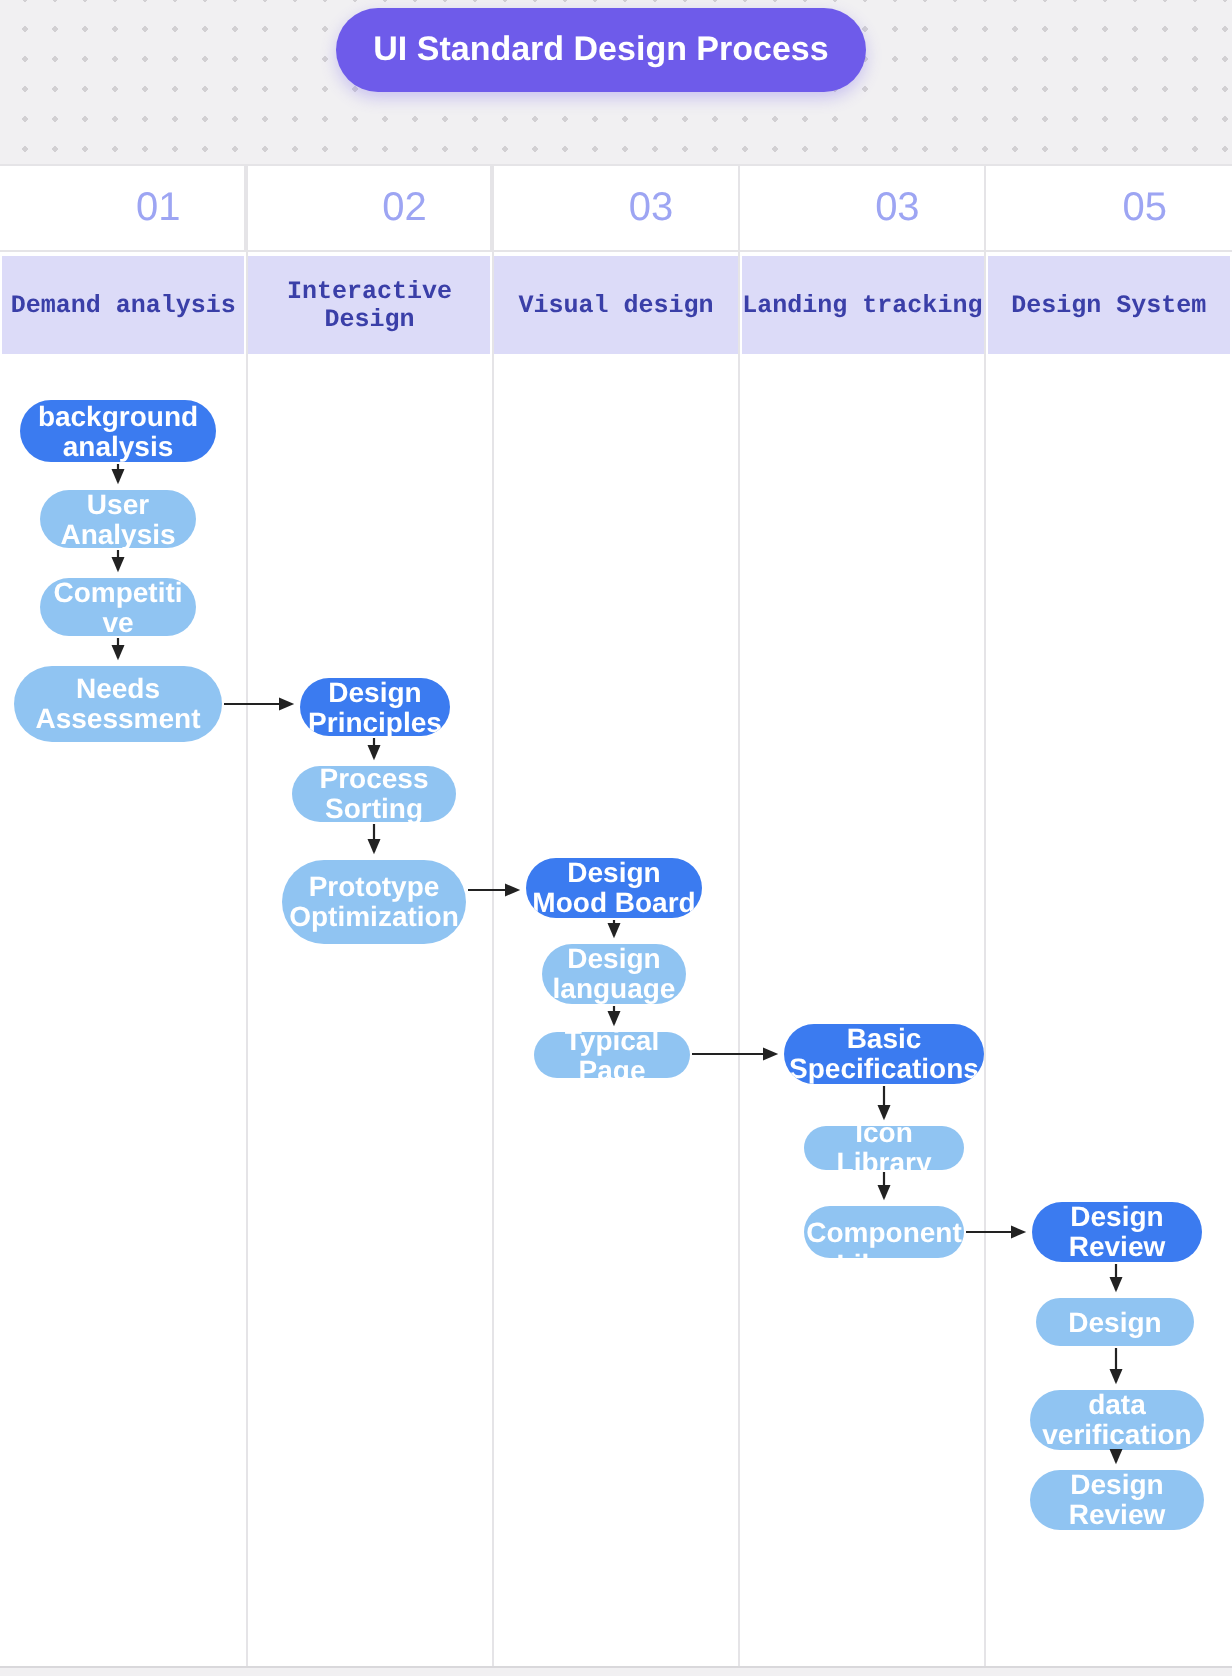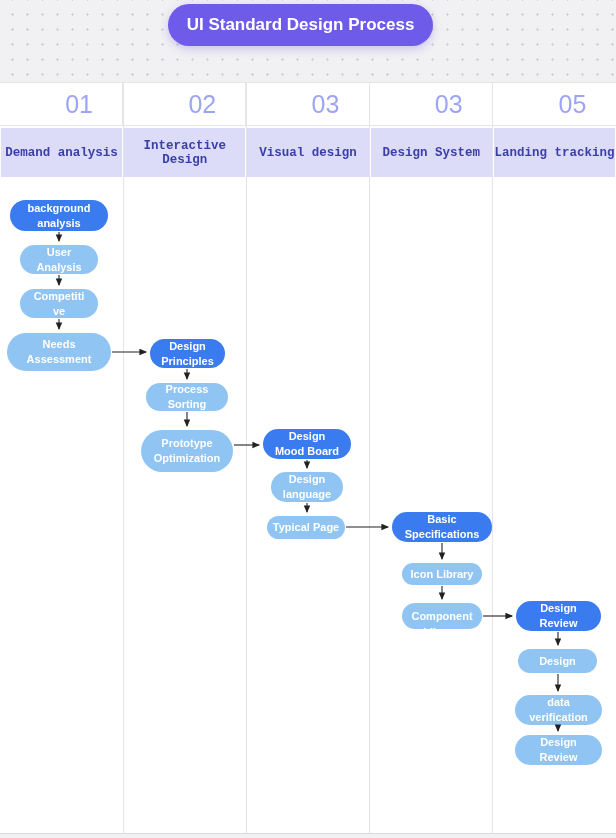--- a/index.html
+++ b/index.html
@@ -29,37 +29,37 @@
     box-shadow:0 3px 8px rgba(110,91,234,.30);
   }
   .table-bg{position:absolute;left:0;top:82px;width:616px;height:751px;background:#fff;}
   .num-row{
     position:absolute;left:0;top:82px;width:616px;height:44px;
     display:grid;grid-template-columns:repeat(5,1fr);
     border-top:1px solid var(--line);border-bottom:1px solid var(--line);background:#fff;
   }
   .num-cell{
     display:flex;align-items:center;justify-content:center;
-    font-size:25px;color:var(--num);font-weight:500;margin-left:36px;
+    font-size:20px;color:var(--num);font-weight:500;margin-left:36px;
   }
   .label-row{
     position:absolute;left:0;top:128px;width:616px;height:49px;
     display:grid;grid-template-columns:repeat(5,1fr);
   }
   .label-cell{
     margin:0 1px;background:var(--labelbg);
     display:flex;align-items:center;justify-content:center;
     font-size:12.5px;font-weight:700;color:var(--labeltx);text-align:center;font-family:Liberation Mono, monospace;
   }
   .vline{position:absolute;top:82px;width:1px;height:751px;background:var(--line);}
   .hline-bottom{position:absolute;left:0;top:833px;width:616px;height:1px;background:#d9d8db;}
   .node{
     position:absolute;border-radius:999px;color:#fff;
     display:flex;flex-direction:column;align-items:center;justify-content:center;
-    font-size:11px;line-height:15px;font-weight:600;text-align:center;overflow:hidden;
+    font-size:14px;line-height:15px;font-weight:600;text-align:center;overflow:hidden;
     cursor:default;
   }
   .node.primary{background:var(--primary);}
   .node.secondary{background:var(--secondary);}
   .node.clip{justify-content:space-between;padding-top:5px;line-height:16px;}
   .arrows{position:absolute;left:0;top:0;width:616px;height:838px;pointer-events:none;}
 </style>
 </head>
 <body>
 
@@ -78,22 +78,22 @@
     <div class="num-cell" style="border-right:1px solid var(--line)">02</div>
     <div class="num-cell" style="border-right:1px solid var(--line)">03</div>
     <div class="num-cell" style="border-right:1px solid var(--line)">03</div>
     <div class="num-cell">05</div>
   </div>
 
   <div class="label-row">
     <div class="label-cell">Demand analysis</div>
     <div class="label-cell">Interactive Design</div>
     <div class="label-cell">Visual design</div>
+    <div class="label-cell">Landing tracking</div>
     <div class="label-cell">Design System</div>
-    <div class="label-cell">Landing tracking</div>
   </div>
 
   <div class="vline" style="left:123px"></div>
   <div class="vline" style="left:246px"></div>
   <div class="vline" style="left:369px"></div>
   <div class="vline" style="left:492px"></div>
   <div class="hline-bottom"></div>
 
   <div class="node primary" style="left:10px;top:200px;width:98px;height:31px">
     <span>background</span>

